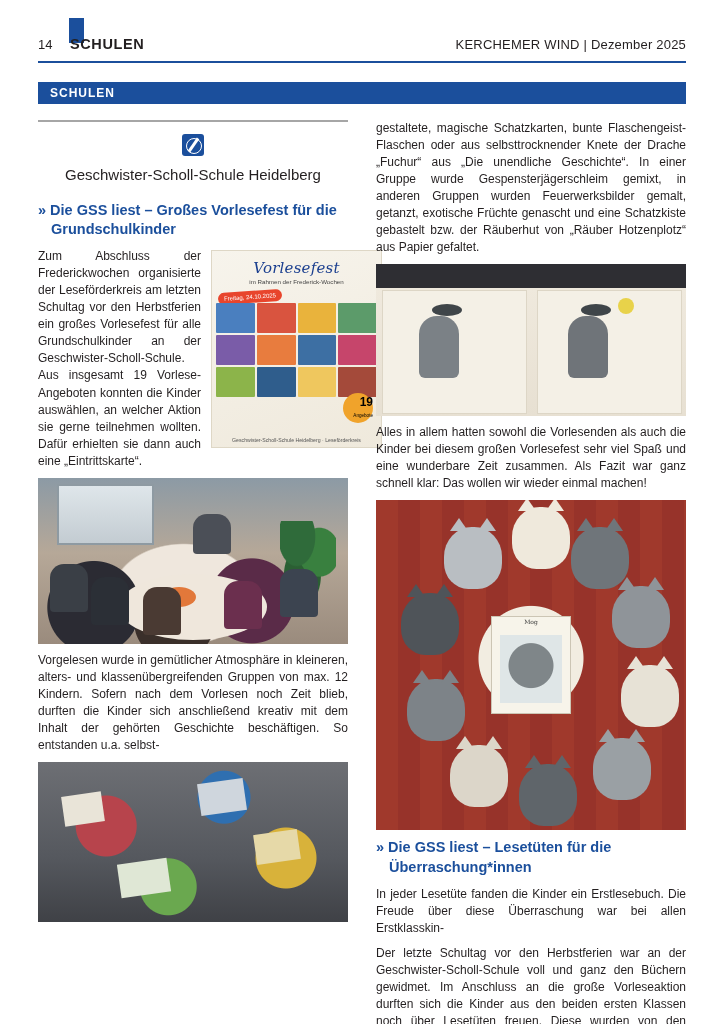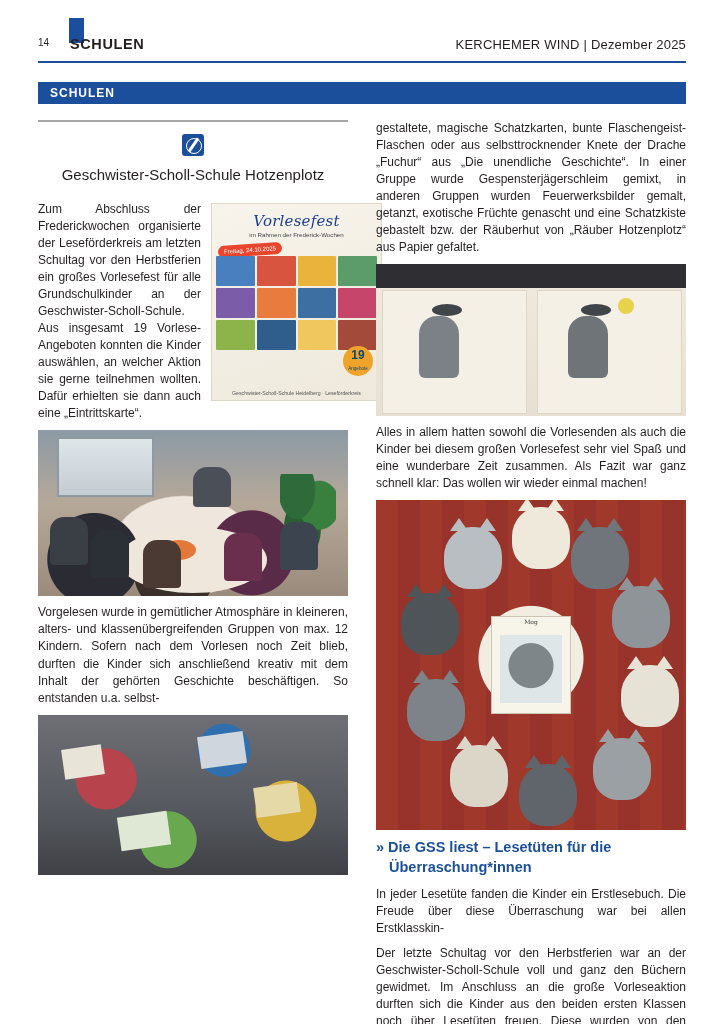--- a/index.html
+++ b/index.html
@@ -35,21 +35,21 @@
     left: 31px;
     top: -8px;
     width: 15px;
     height: 25px;
     background: #1b4f9c;
   }
   .page-num {
     position: absolute;
     left: 0;
     top: 11px;
-    font-size: 10px;
+    font-size: 13px;
     color: #231f20;
   }
   .header-section {
     position: absolute;
     left: 32px;
     top: 10px;
     font-size: 14.5px;
     font-weight: bold;
     letter-spacing: 0.6px;
     color: #231f20;
@@ -226,24 +226,24 @@
     gap: 2px;
   }
   .pb { border-radius: 1px; }
   .poster-badge {
     position: absolute;
     right: 8px;
     bottom: 24px;
     width: 30px; height: 30px;
     border-radius: 50%;
     background: #f0a32b;
-    color: #0c4a6e;
+    color: #000000;
     font-size: 12px;
     font-weight: bold;
-    text-align: center;
+    text-align: right;
     line-height: 13px;
     padding-top: 3px;
     box-sizing: border-box;
   }
   .poster-badge small { display:block; font-size: 4.6px; font-weight: normal; }
   .poster-foot {
     position: absolute;
     bottom: 4px; left: 0; right: 0;
     text-align: center;
     font-size: 5.2px;
@@ -368,22 +368,26 @@
     <span>SCHULEN</span>
   </div>
 
   <div class="col col-left">
 
     <div class="school-rule"></div>
 
     <div class="school-logo">
       <span class="logo-mark"></span>
     </div>
-    <div class="school-name">Geschwister-Scholl-Schule Hotzenplotz</div>
-
+    <div class="school-name">Geschwister-Scholl-Schule Heidelberg</div>
+
+    <h2 class="article-title">
+      <span class="chev">»</span>
+      <span>Die GSS liest – Großes Vorlesefest für die Grundschulkinder</span>
+    </h2>
 
     <div class="poster-wrap">
       <div class="poster">
         <div class="poster-title">Vorlesefest</div>
         <div class="poster-sub">im Rahmen der Frederick-Wochen</div>
         <div class="poster-date">Freitag, 24.10.2025</div>
         <div class="poster-books">
           <div class="pb" style="background:#4a7fbf"></div>
           <div class="pb" style="background:#d9543f"></div>
           <div class="pb" style="background:#e9b33c"></div>

